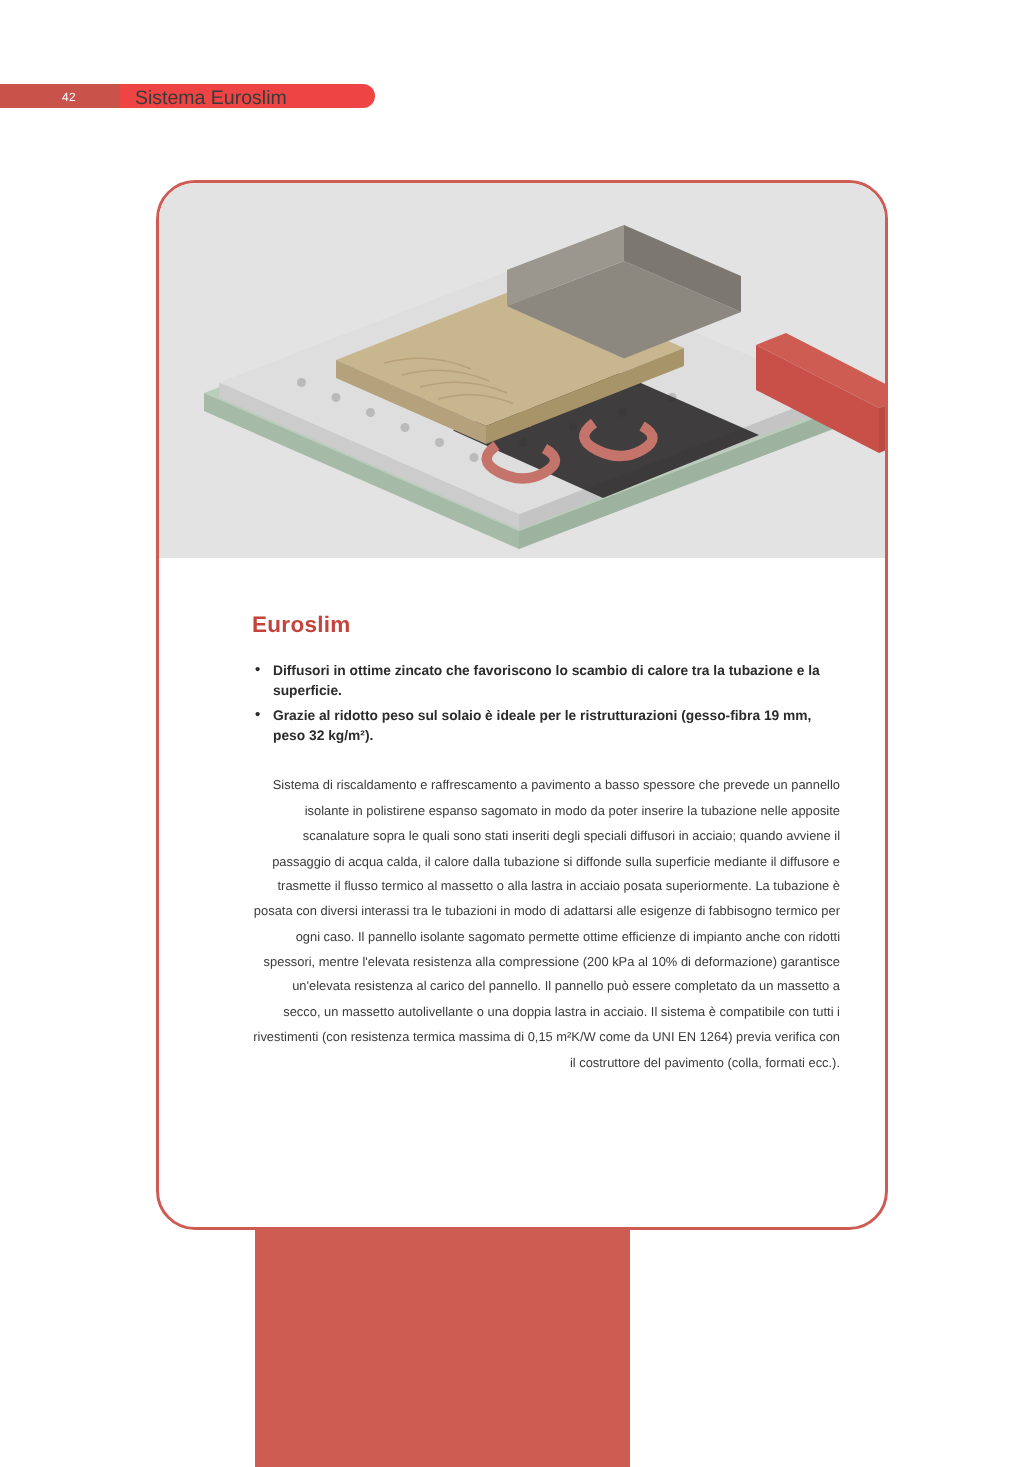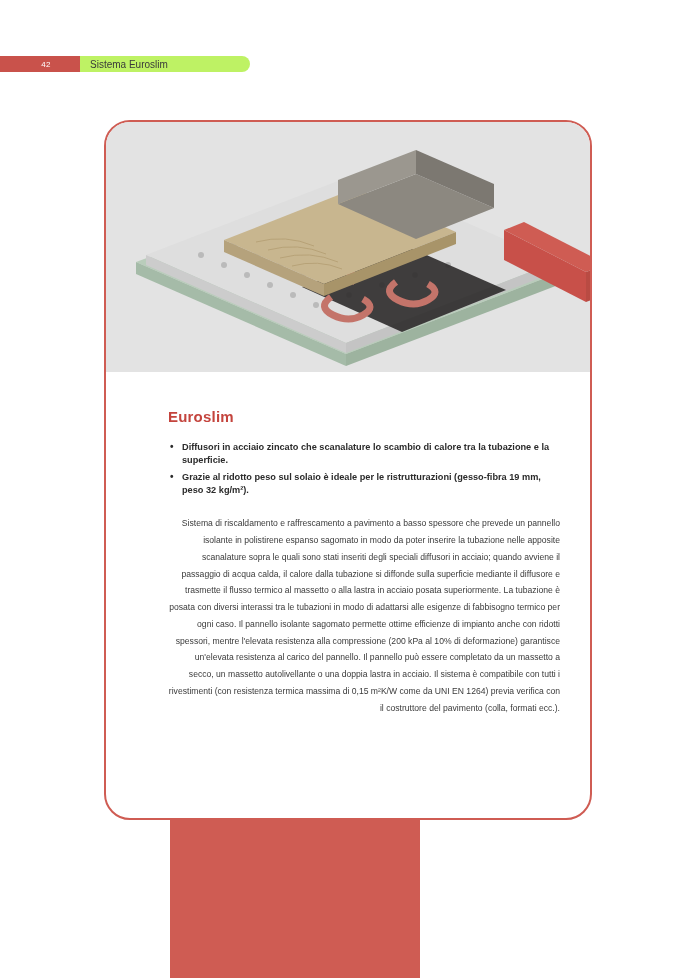--- a/index.html
+++ b/index.html
@@ -33,29 +33,29 @@
     font-size: 8px;
     display: flex;
     align-items: center;
     justify-content: center;
     letter-spacing: .3px;
     padding-left: 12px;
   }
   .header-tab {
     flex: 1;
     height: 16px;
-    background: #bef264;
+    background: #ef4444;
     border-top-right-radius: 8px;
     border-bottom-right-radius: 8px;
     display: flex;
     align-items: center;
     padding-left: 10px;
     box-sizing: border-box;
     color: #3a3a3a;
-    font-size: 10px;
+    font-size: 13px;
   }
 
   
   .pillar {
     position: absolute;
     left: 170px;
     top: 820px;
     width: 250px;
     height: 158px;
     background: #cf5c53;
@@ -205,19 +205,19 @@
       <polygon points="398,108 418,100 500,142 480,150" fill="#cf5c53"></polygon>
       <polygon points="480,150 500,142 500,172 480,180" fill="#b94b43"></polygon>
       <polygon points="398,108 398,138 480,180 480,150" fill="#c85049"></polygon>
     </svg>
   </div>
 
   <div class="content">
     <h1 class="title">Euroslim</h1>
 
     <ul class="bullets">
-      <li>Diffusori in acciaio zincato che scanalature lo scambio di calore tra la tubazione e la superficie.</li>
+      <li>Diffusori in ottime zincato che favoriscono lo scambio di calore tra la tubazione e la superficie.</li>
       <li>Grazie al ridotto peso sul solaio è ideale per le ristrutturazioni (gesso-fibra 19 mm, peso 32 kg/m²).</li>
     </ul>
 
     <p class="body-text">Sistema di riscaldamento e raffrescamento a pavimento a basso spessore che prevede un pannello isolante in polistirene espanso sagomato in modo da poter inserire la tubazione nelle apposite scanalature sopra le quali sono stati inseriti degli speciali diffusori in acciaio; quando avviene il passaggio di acqua calda, il calore dalla tubazione si diffonde sulla superficie mediante il diffusore e trasmette il flusso termico al massetto o alla lastra in acciaio posata superiormente. La tubazione è posata con diversi interassi tra le tubazioni in modo di adattarsi alle esigenze di fabbisogno termico per ogni caso. Il pannello isolante sagomato permette ottime efficienze di impianto anche con ridotti spessori, mentre l'elevata resistenza alla compressione (200 kPa al 10% di deformazione) garantisce un'elevata resistenza al carico del pannello. Il pannello può essere completato da un massetto a secco, un massetto autolivellante o una doppia lastra in acciaio. Il sistema è compatibile con tutti i rivestimenti (con resistenza termica massima di 0,15 m²K/W come da UNI EN 1264) previa verifica con il costruttore del pavimento (colla, formati ecc.).</p>
   </div>
 </div>
 
 </body></html>

